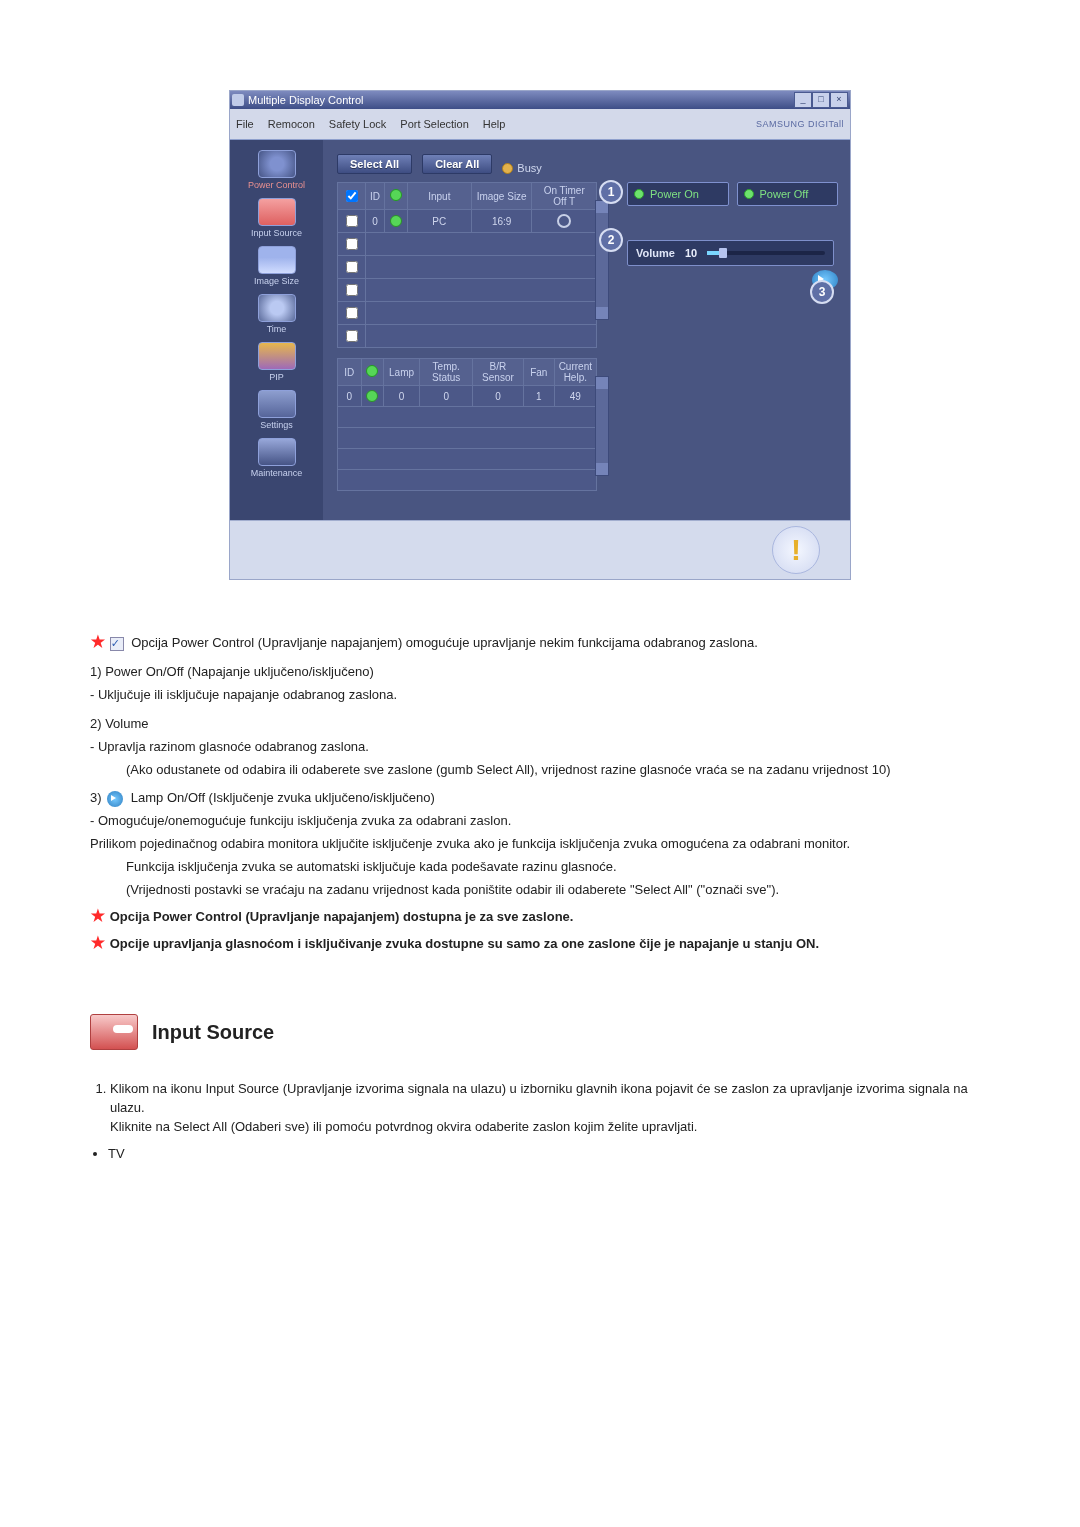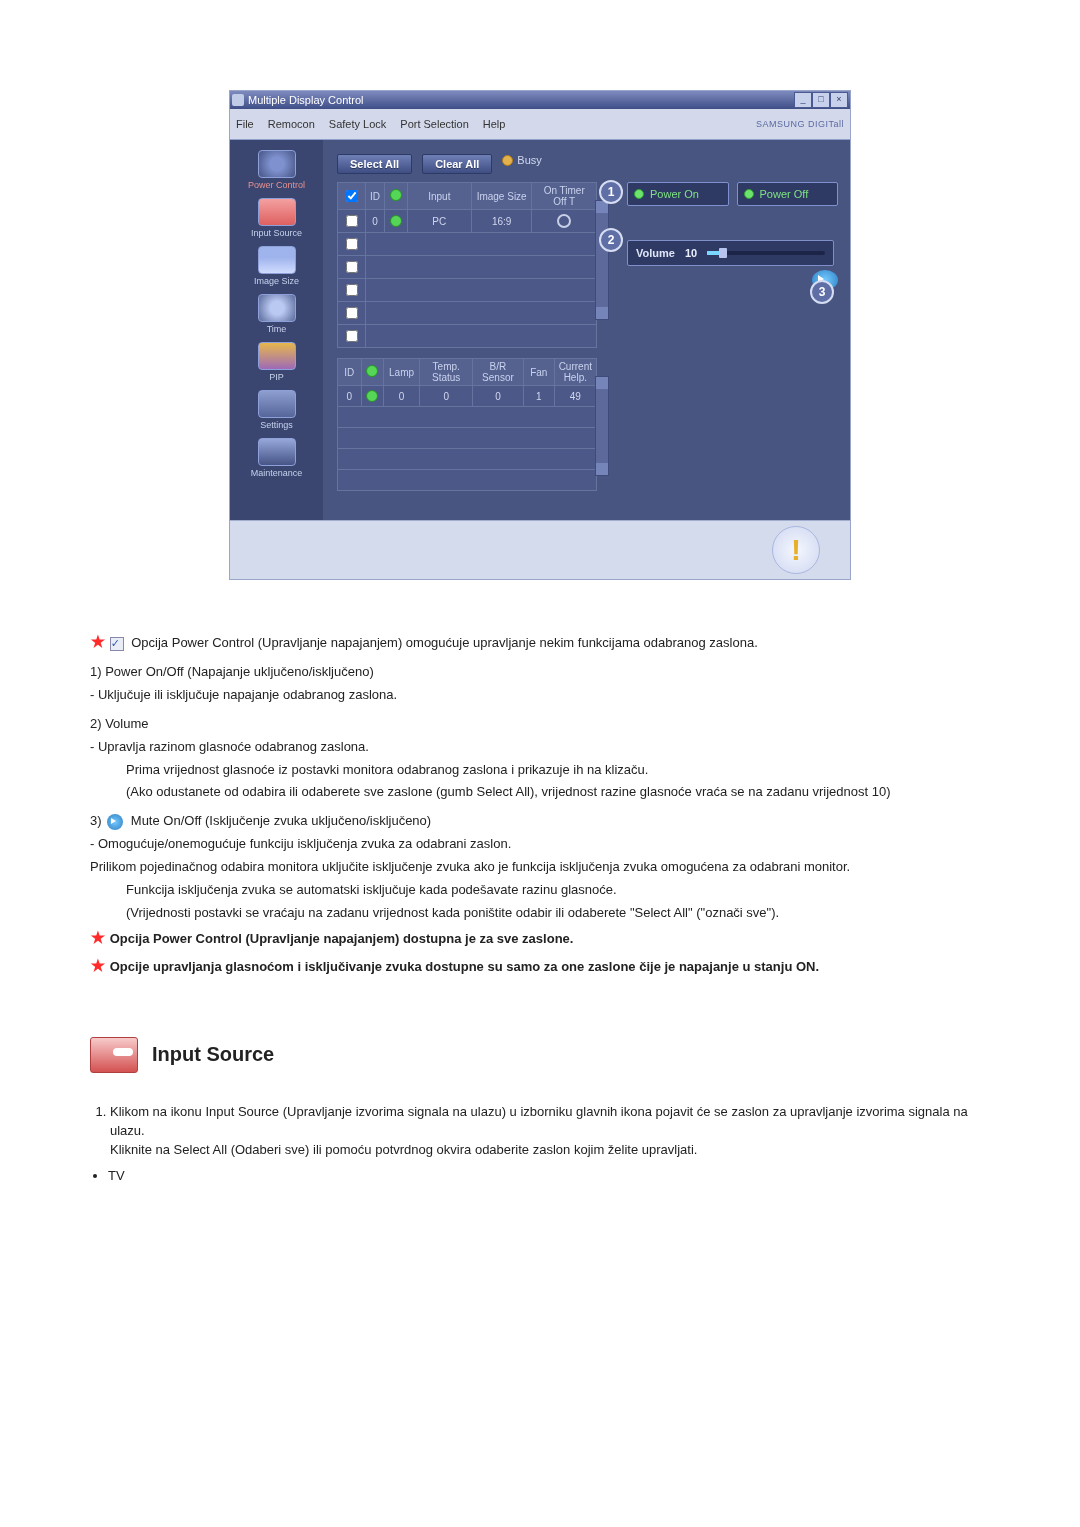--- a/index.html
+++ b/index.html
@@ -94,21 +94,21 @@
   .side-label {
     font-size:9px; color:#c7d1ee; text-align:center;
   }
   .side-item.active .side-label { color:#e89090; }
   .main-pane {
     flex:1;
     padding: 14px 12px 10px 14px;
     position:relative;
   }
   .top-controls-row {
-    display:flex; align-items:flex-start; gap:10px; margin-bottom:8px;
+    display:flex; align-items:flex-end; gap:10px; margin-bottom:8px;
   }
   .sel-btn {
     background: linear-gradient(#6f80b7,#3e4d82);
     color:#fff;
     font-size:11px;
     border:1px solid #2d3a66;
     padding:3px 12px;
     border-radius:2px;
     font-weight:bold;
     text-shadow:0 1px 0 rgba(0,0,0,.4);
@@ -475,27 +475,26 @@
       <span class="star">★</span>
       <span class="chk-mini"></span>
       <span>Opcija Power Control (Upravljanje napajanjem) omogućuje upravljanje nekim funkcijama odabranog zaslona.</span>
     </p>
 
     <p class="itemnum">1)  Power On/Off (Napajanje uključeno/isključeno)</p>
     <p class="sub">- Uključuje ili isključuje napajanje odabranog zaslona.</p>
 
     <p class="itemnum">2)  Volume</p>
     <p class="sub">- Upravlja razinom glasnoće odabranog zaslona.</p>
-    <p class="sub" style="margin-left:36px">Prima vrijednost glasnoće iz postavki monitora odabranog zaslona i prikazuje ih na klizaču.</p>
     <p class="sub" style="margin-left:36px">(Ako odustanete od odabira ili odaberete sve zaslone (gumb Select All), vrijednost razine glasnoće vraća se na zadanu vrijednost 10)</p>
 
     <p class="itemnum">
       <span>3)</span>
       <span class="mute-mini"></span>
-      <span> Mute On/Off (Isključenje zvuka uključeno/isključeno)</span>
+      <span> Lamp On/Off (Isključenje zvuka uključeno/isključeno)</span>
     </p>
     <p class="sub">- Omogućuje/onemogućuje funkciju isključenja zvuka za odabrani zaslon.</p>
     <p class="sub" style="">Prilikom pojedinačnog odabira monitora uključite isključenje zvuka ako je funkcija isključenja zvuka omogućena za odabrani monitor.</p>
     <p class="sub" style="margin-left:36px">Funkcija isključenja zvuka se automatski isključuje kada podešavate razinu glasnoće.</p>
     <p class="sub" style="margin-left:36px">(Vrijednosti postavki se vraćaju na zadanu vrijednost kada poništite odabir ili odaberete "Select All" ("označi sve").</p>
 
     <p class="bold-note">
       <span class="star">★</span>
       <span>Opcija Power Control (Upravljanje napajanjem) dostupna je za sve zaslone.</span>
     </p>

